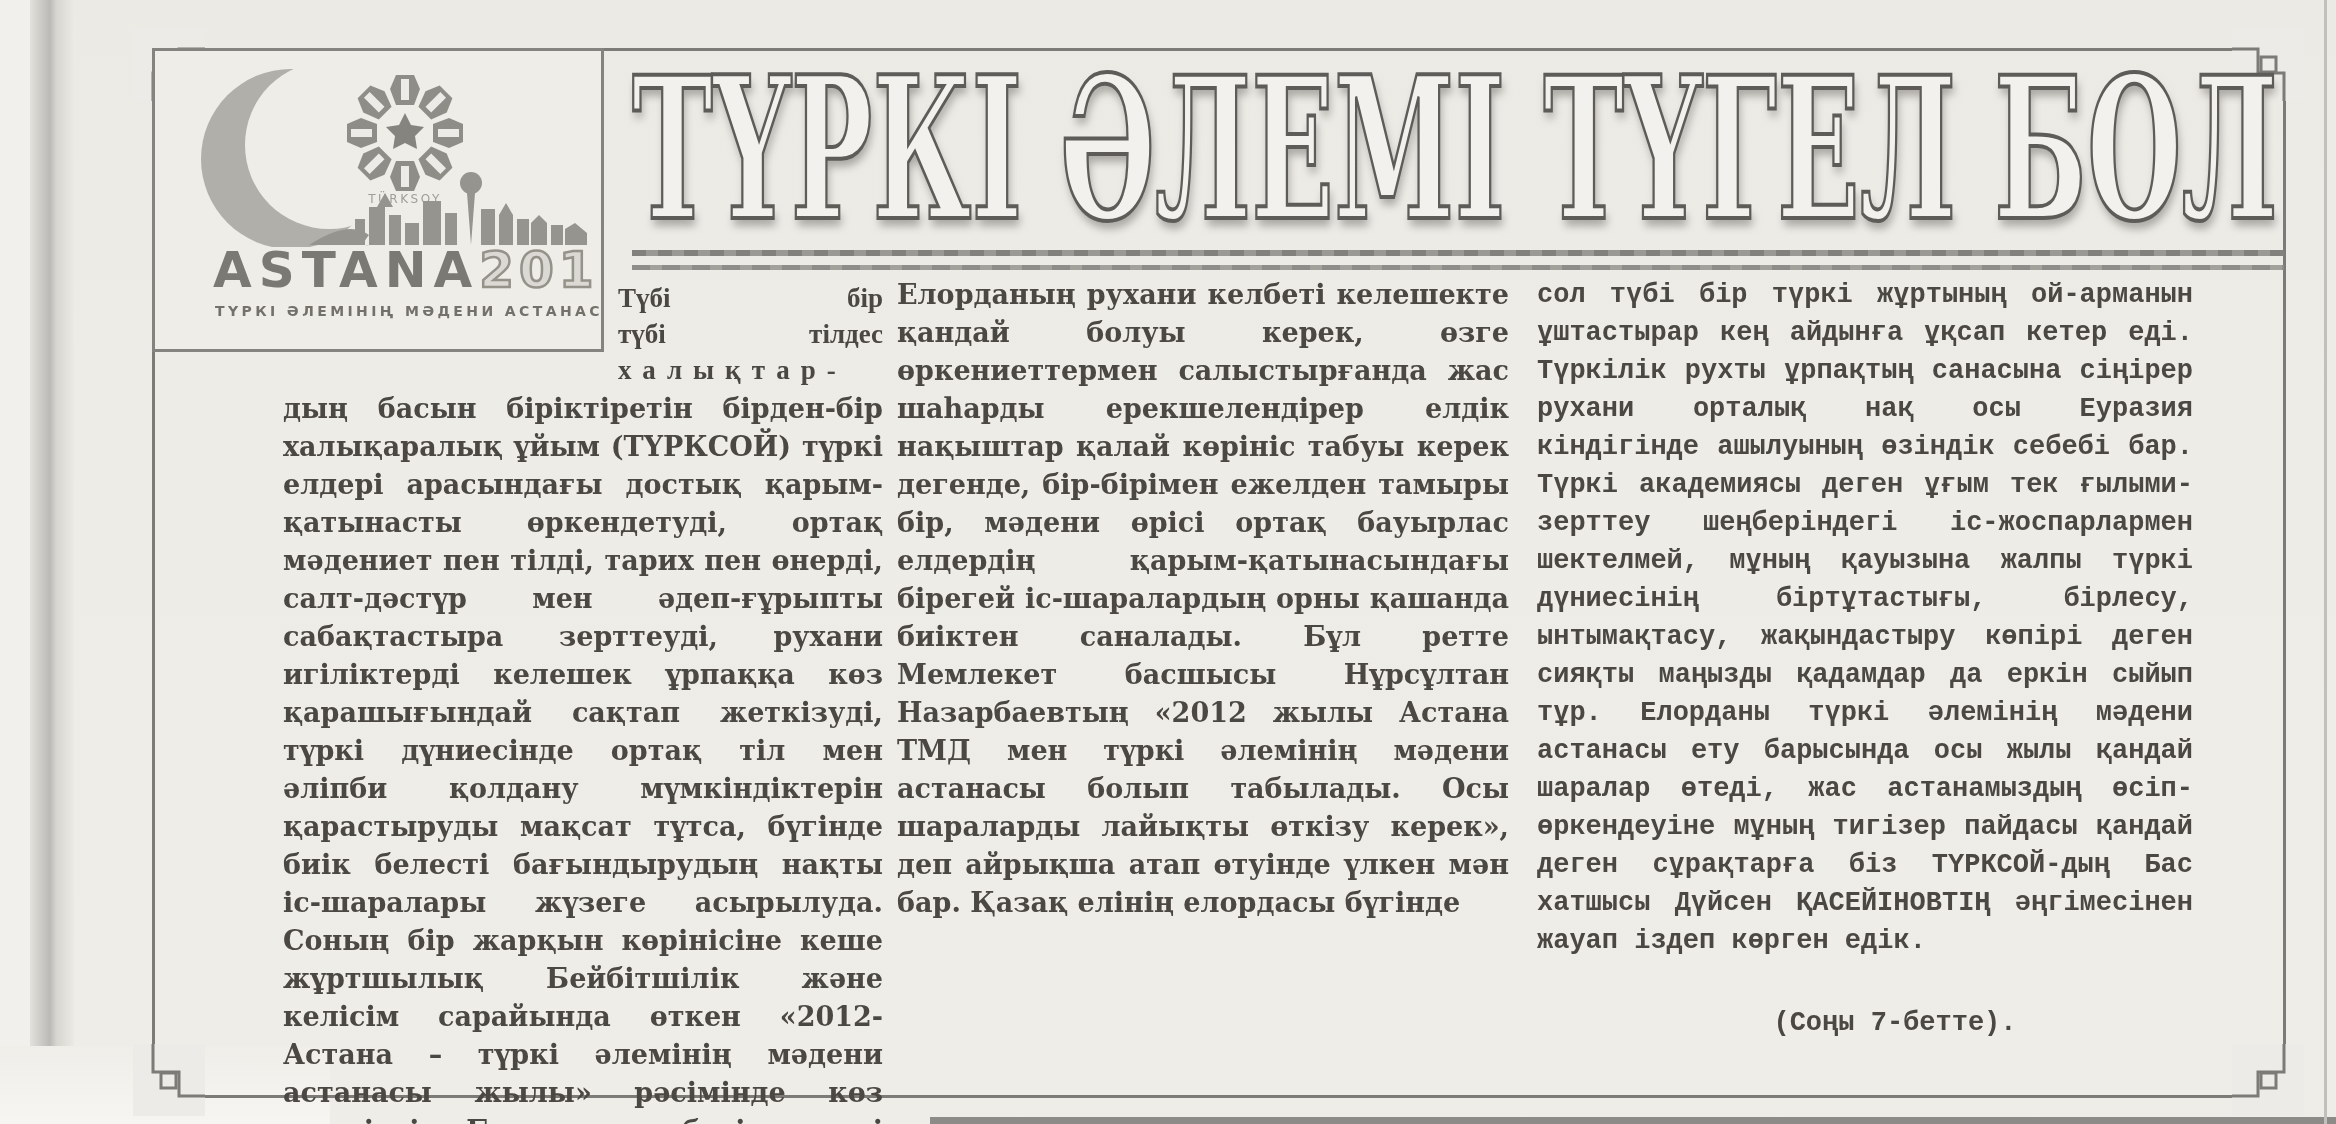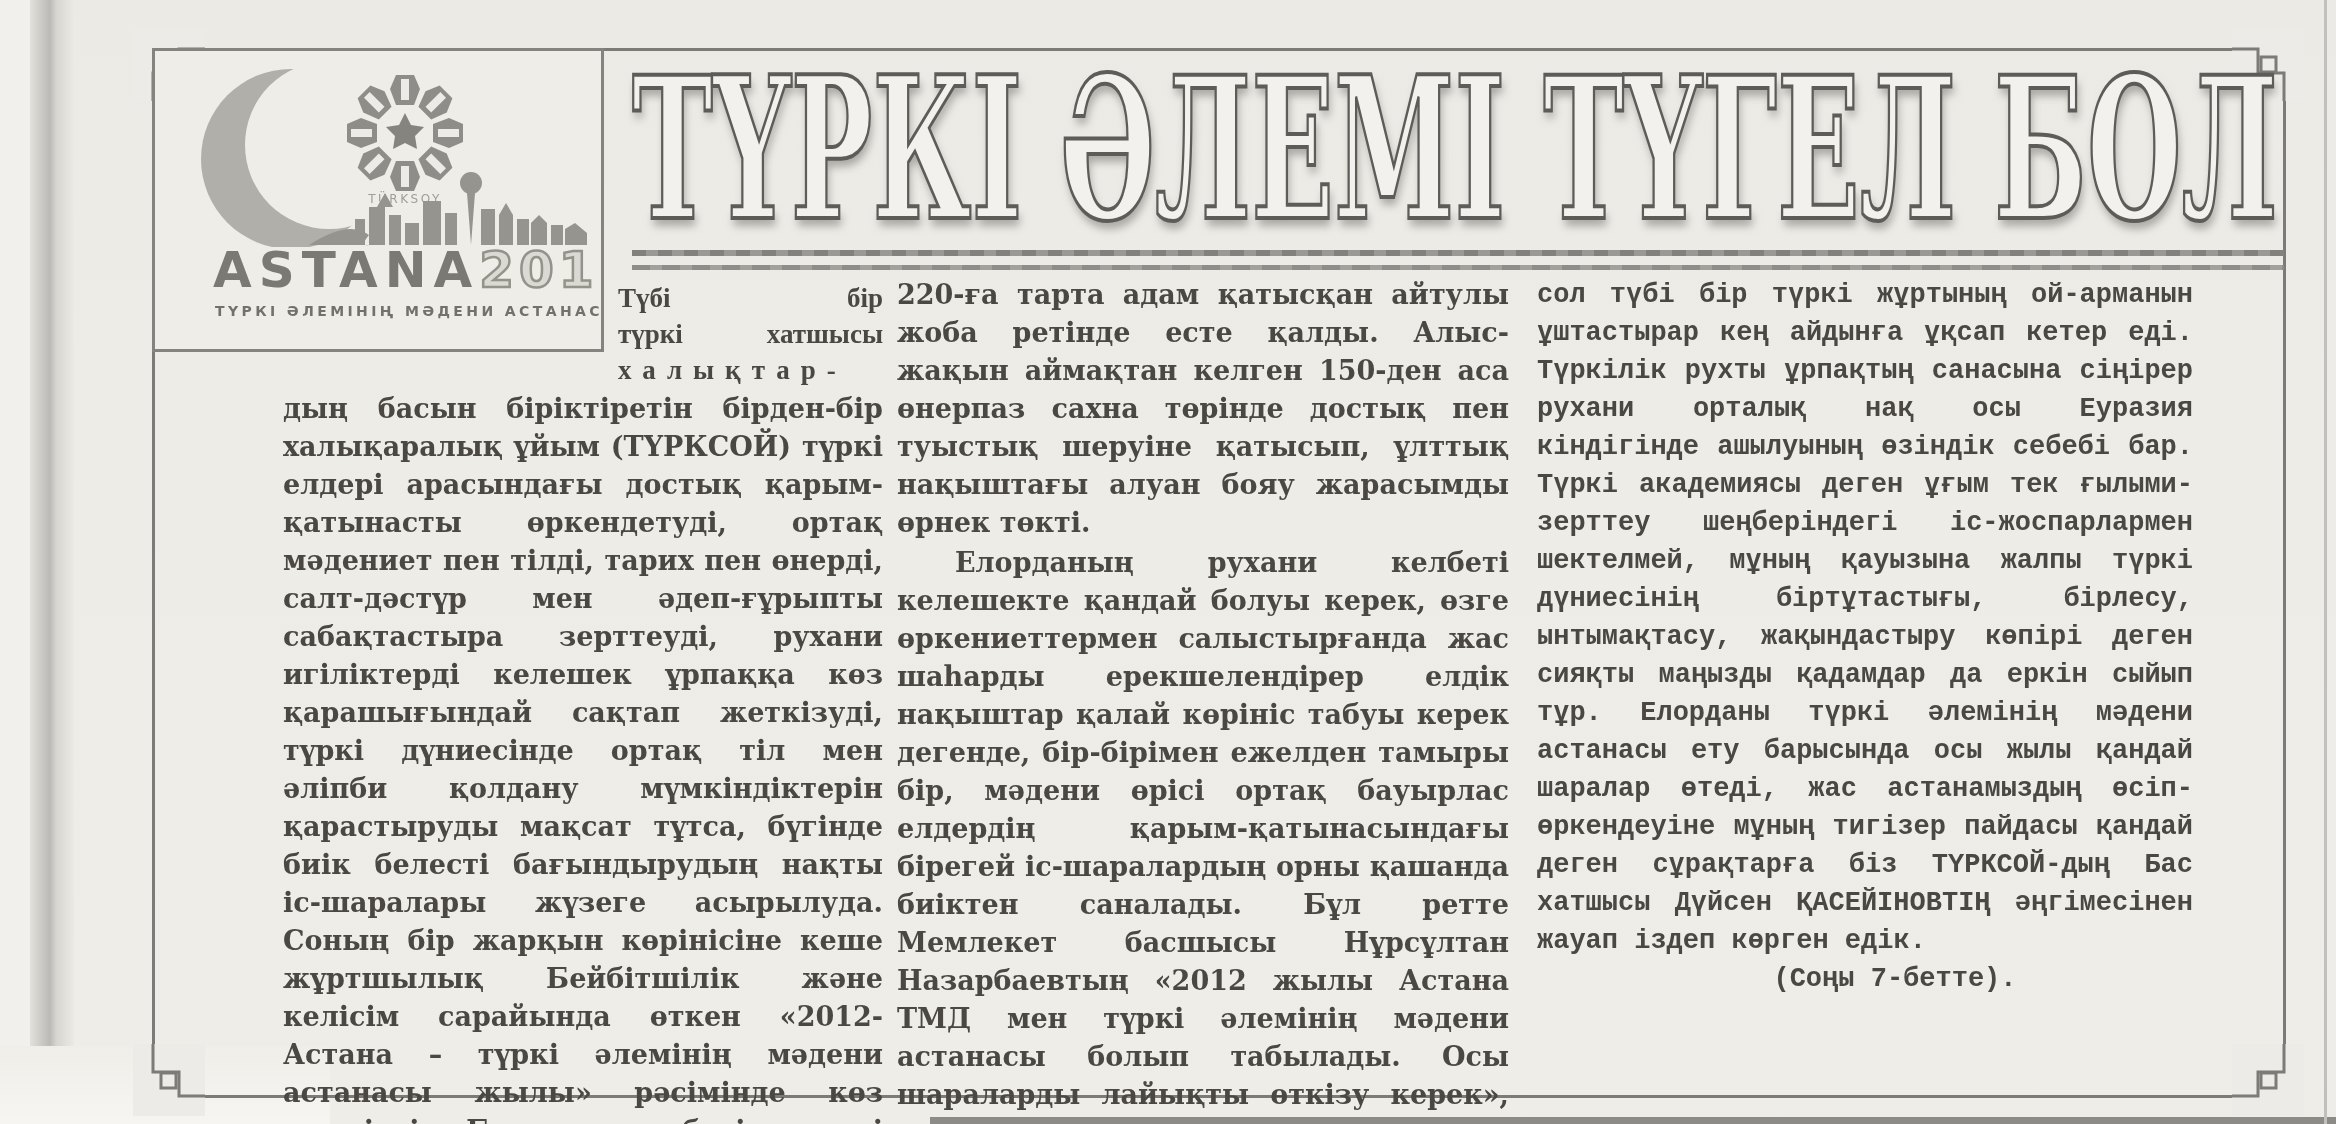--- a/index.html
+++ b/index.html
@@ -51,21 +51,21 @@
   .col{position:absolute;top:276px;color:#4b4843;font-size:27px;line-height:38px;
     font-weight:700;text-align:justify;}
   .col1{left:283px;width:600px;top:280px;}
   .col2{left:897px;width:612px;}
   .col3{left:1537px;width:656px;font-family:Liberation Mono, monospace;}
   .opening{margin-left:335px;line-height:36px;margin-bottom:2px;}
   .op-line{display:block;text-align:justify;text-align-last:justify;font-family:Liberation Serif, serif;}
   .op-line.spread{letter-spacing:11px;text-align-last:left;}
   .para{margin:0;}
   .para+.para{text-indent:58px;margin-top:2px;}
-  .cont-note{text-align:center;padding-left:60px;}
+  .cont-note{margin-top:44px;text-align:center;padding-left:60px;}
 </style>
 </head>
 <body>
 
 <div class="scan">
   <div class="edge-left"></div>
   <div class="fold"></div>
   <div class="white-corner"></div>
 
   <div class="frame"></div>
@@ -170,28 +170,27 @@
       <text x="6" y="176" font-family="DejaVu Serif, serif" font-weight="bold" font-size="196" textLength="1646" lengthAdjust="spacingAndGlyphs" fill="#aaa8a3" filter="url(#soft)">ТҮРКІ ӘЛЕМІ ТҮГЕЛ БОЛ</text>
       <text x="4" y="168" font-family="DejaVu Serif, serif" font-weight="bold" font-size="196" textLength="1646" lengthAdjust="spacingAndGlyphs" fill="#f2f1ed" stroke="#5e5c59" stroke-width="4">ТҮРКІ ӘЛЕМІ ТҮГЕЛ БОЛ</text>
     </svg>
   </div>
   <div class="rule rule1"></div>
   <div class="rule rule2"></div>
 
   <div class="col col1">
     <div class="opening">
       <span class="op-line">Түбі бір</span>
-      <span class="op-line">түркі хатшысы</span>
+      <span class="op-line">түбі тілдес</span>
       <span class="op-line spread">халықтар-</span>
     </div>
     <p class="para">дың басын біріктіретін бірден-бір халықаралық ұйым (ТҮРКСОЙ) түркі елдері арасындағы достық қарым-қатынасты өркендетуді, ортақ мәдениет пен тілді, тарих пен өнерді, салт-дәстүр мен әдеп-ғұрыпты сабақтастыра зерттеуді, рухани игіліктерді келешек ұрпаққа көз қарашығындай сақтап жеткізуді, түркі дүниесінде ортақ тіл мен әліпби қолдану мүмкіндіктерін қарастыруды мақсат тұтса, бүгінде биік белесті бағындырудың нақты іс-шаралары жүзеге асырылуда. Соның бір жарқын көрінісіне кеше жұртшылық Бейбітшілік және келісім сарайында өткен «2012-Астана – түркі әлемінің мәдени астанасы жылы» рәсімінде көз жеткізді. Бұл шара бүкіл түркі дүниесінен</p>
   </div>
 
   <div class="col col2">
-    <p class="para">220-ға тарта адам қатысқан айтулы жоба ретінде есте қалды. Алыс-жақын аймақтан келген 150-ден аса өнерпаз сахна төрінде достық пен туыстық шеруіне қатысып, ұлттық нақыштағы алуан бояу жарасымды өрнек төкті.</p>
     <p class="para">Елорданың рухани келбеті келешекте қандай болуы керек, өзге өркениеттермен салыстырғанда жас шаһарды ерекшелендірер елдік нақыштар қалай көрініс табуы керек дегенде, бір-бірімен ежелден тамыры бір, мәдени өрісі ортақ бауырлас елдердің қарым-қатынасындағы бірегей іс-шаралардың орны қашанда биіктен саналады. Бұл ретте Мемлекет басшысы Нұрсұлтан Назарбаевтың «2012 жылы Астана ТМД мен түркі әлемінің мәдени астанасы болып табылады. Осы шараларды лайықты өткізу керек», деп айрықша атап өтуінде үлкен мән бар. Қазақ елінің елордасы бүгінде</p>
   </div>
 
   <div class="col col3">
     <p class="para">сол түбі бір түркі жұртының ой-арманын ұштастырар кең айдынға ұқсап кетер еді. Түркілік рухты ұрпақтың санасына сіңірер рухани орталық нақ осы Еуразия кіндігінде ашылуының өзіндік себебі бар. Түркі академиясы деген ұғым тек ғылыми-зерттеу шеңберіндегі іс-жоспарлармен шектелмей, мұның қауызына жалпы түркі дүниесінің біртұтастығы, бірлесу, ынтымақтасу, жақындастыру көпірі деген сияқты маңызды қадамдар да еркін сыйып тұр. Елорданы түркі әлемінің мәдени астанасы ету барысында осы жылы қандай шаралар өтеді, жас астанамыздың өсіп-өркендеуіне мұның тигізер пайдасы қандай деген сұрақтарға біз ТҮРКСОЙ-дың Бас хатшысы Дүйсен ҚАСЕЙІНОВТІҢ әңгімесінен жауап іздеп көрген едік.</p>
     <div class="cont-note">(Соңы 7-бетте).</div>
   </div>
 
   <div class="edge-bottom"></div>
   <div class="edge-right"></div>

